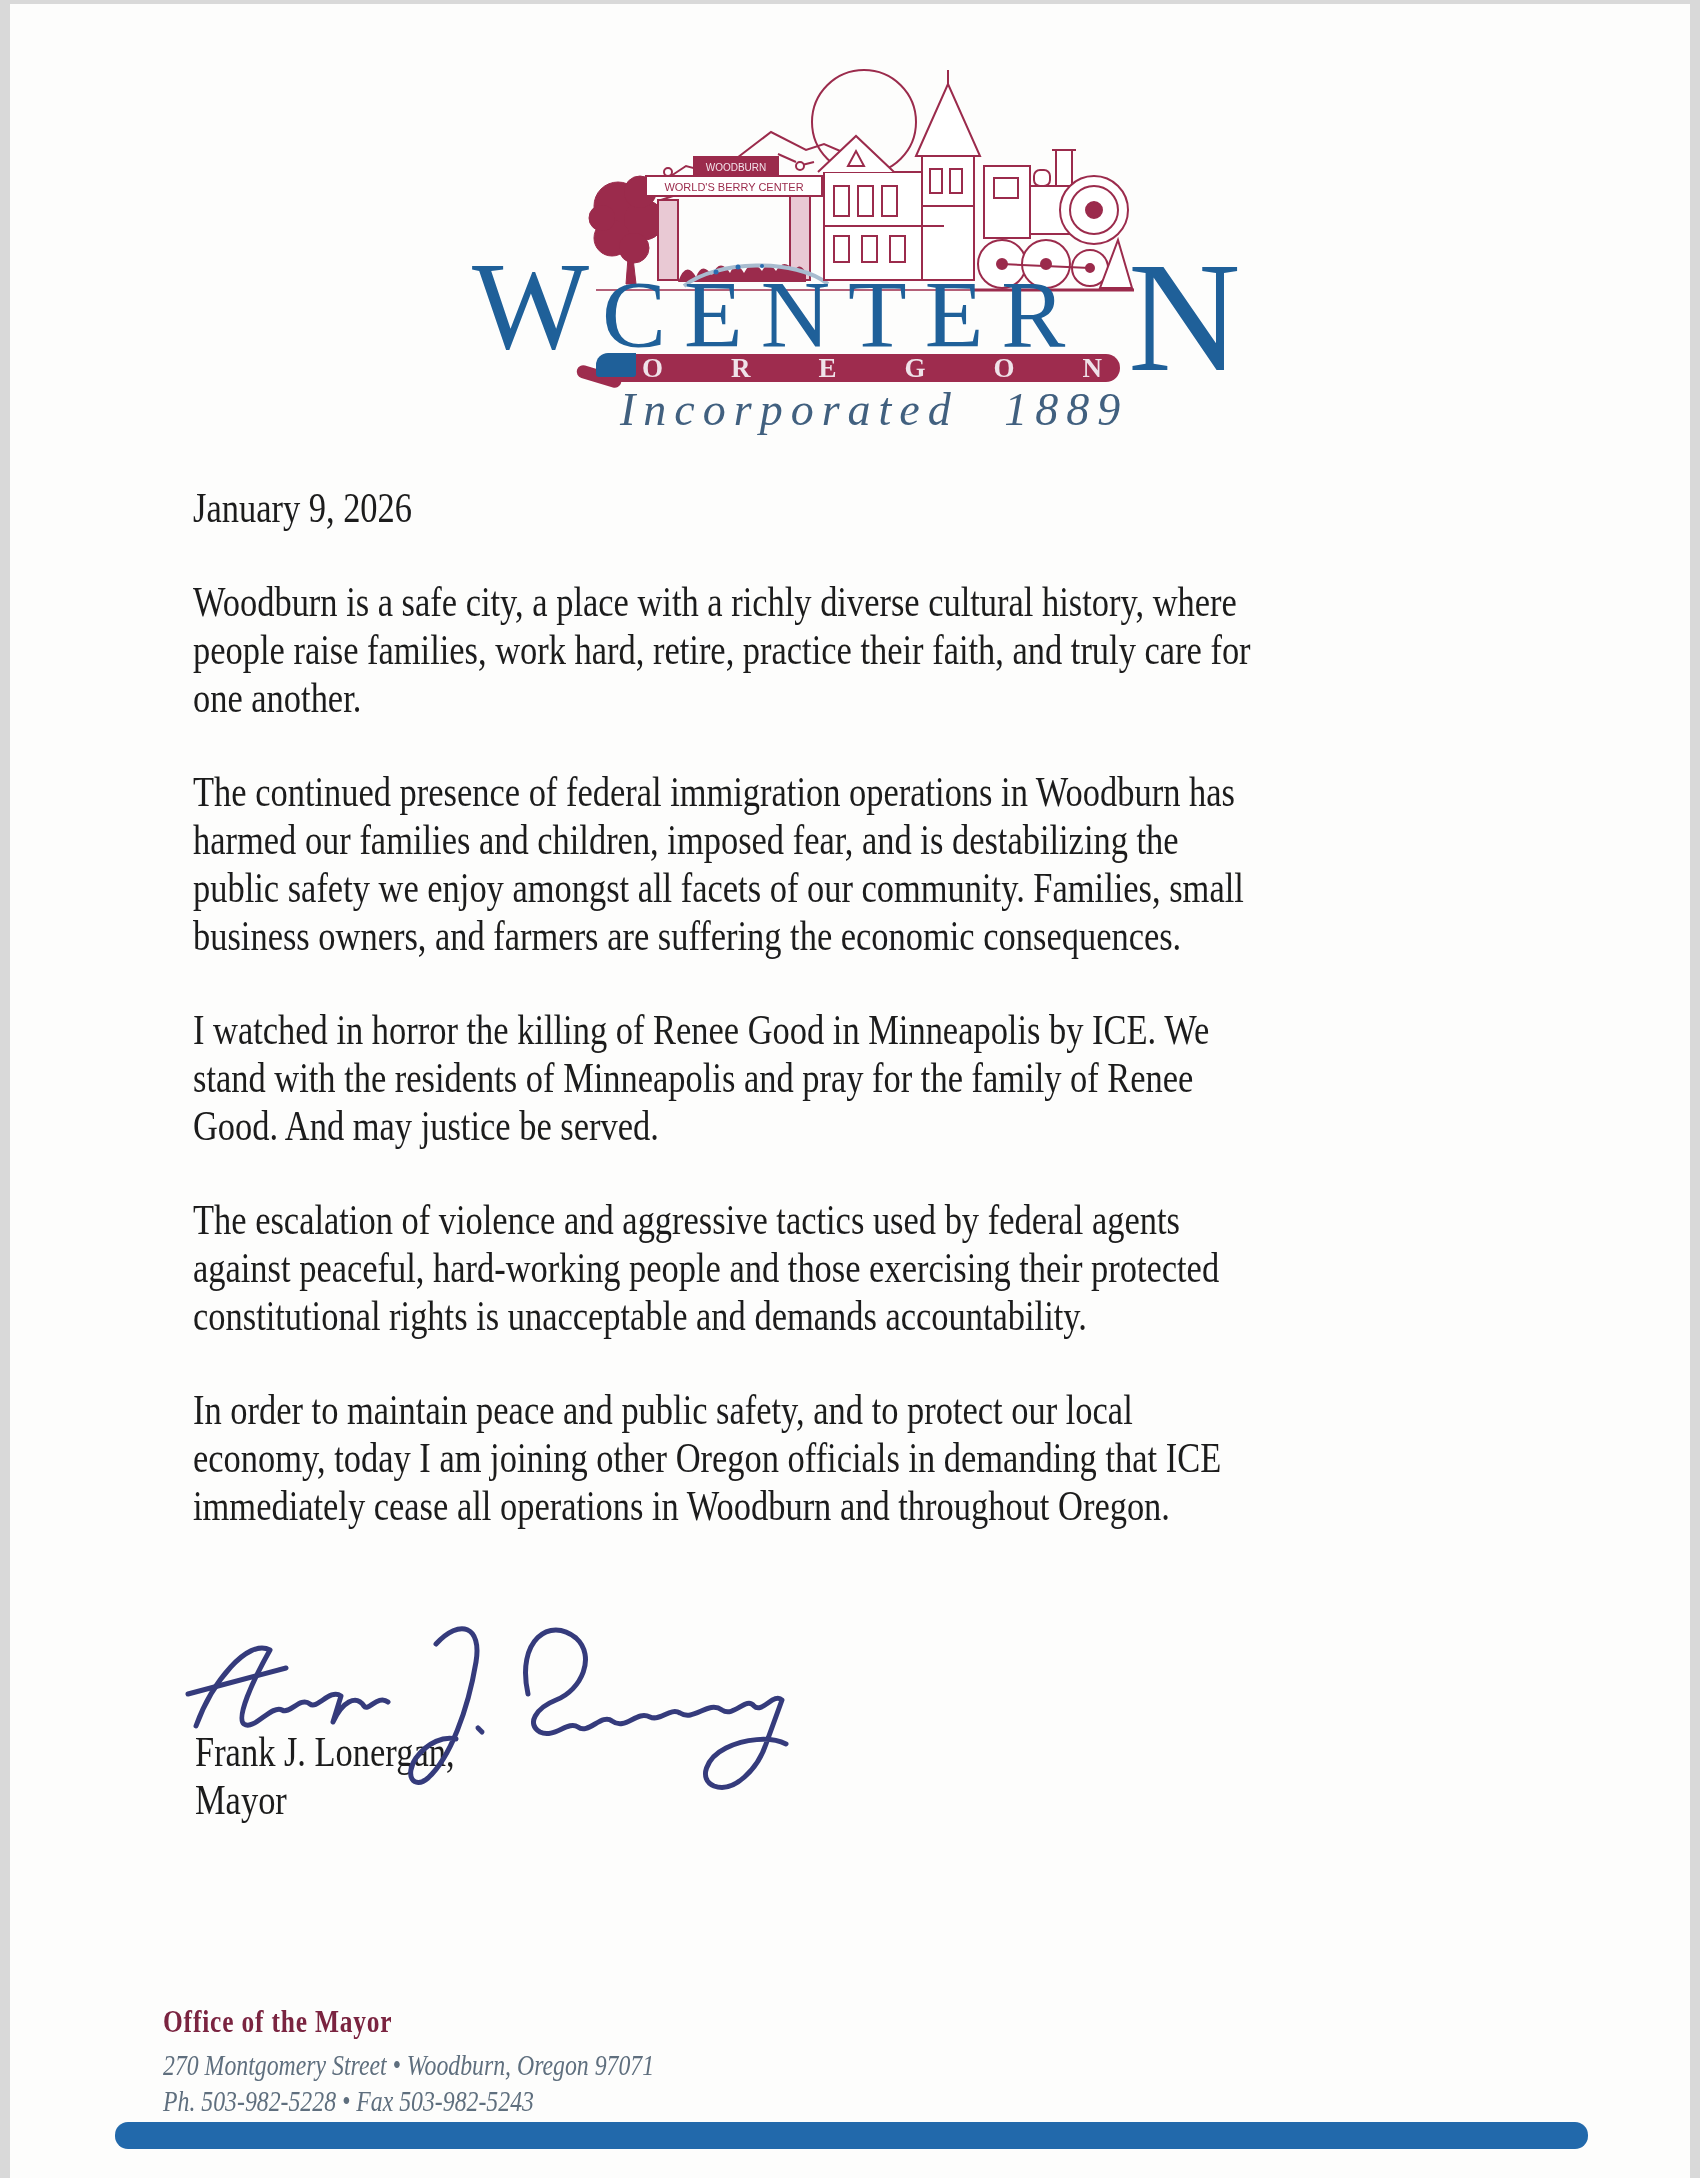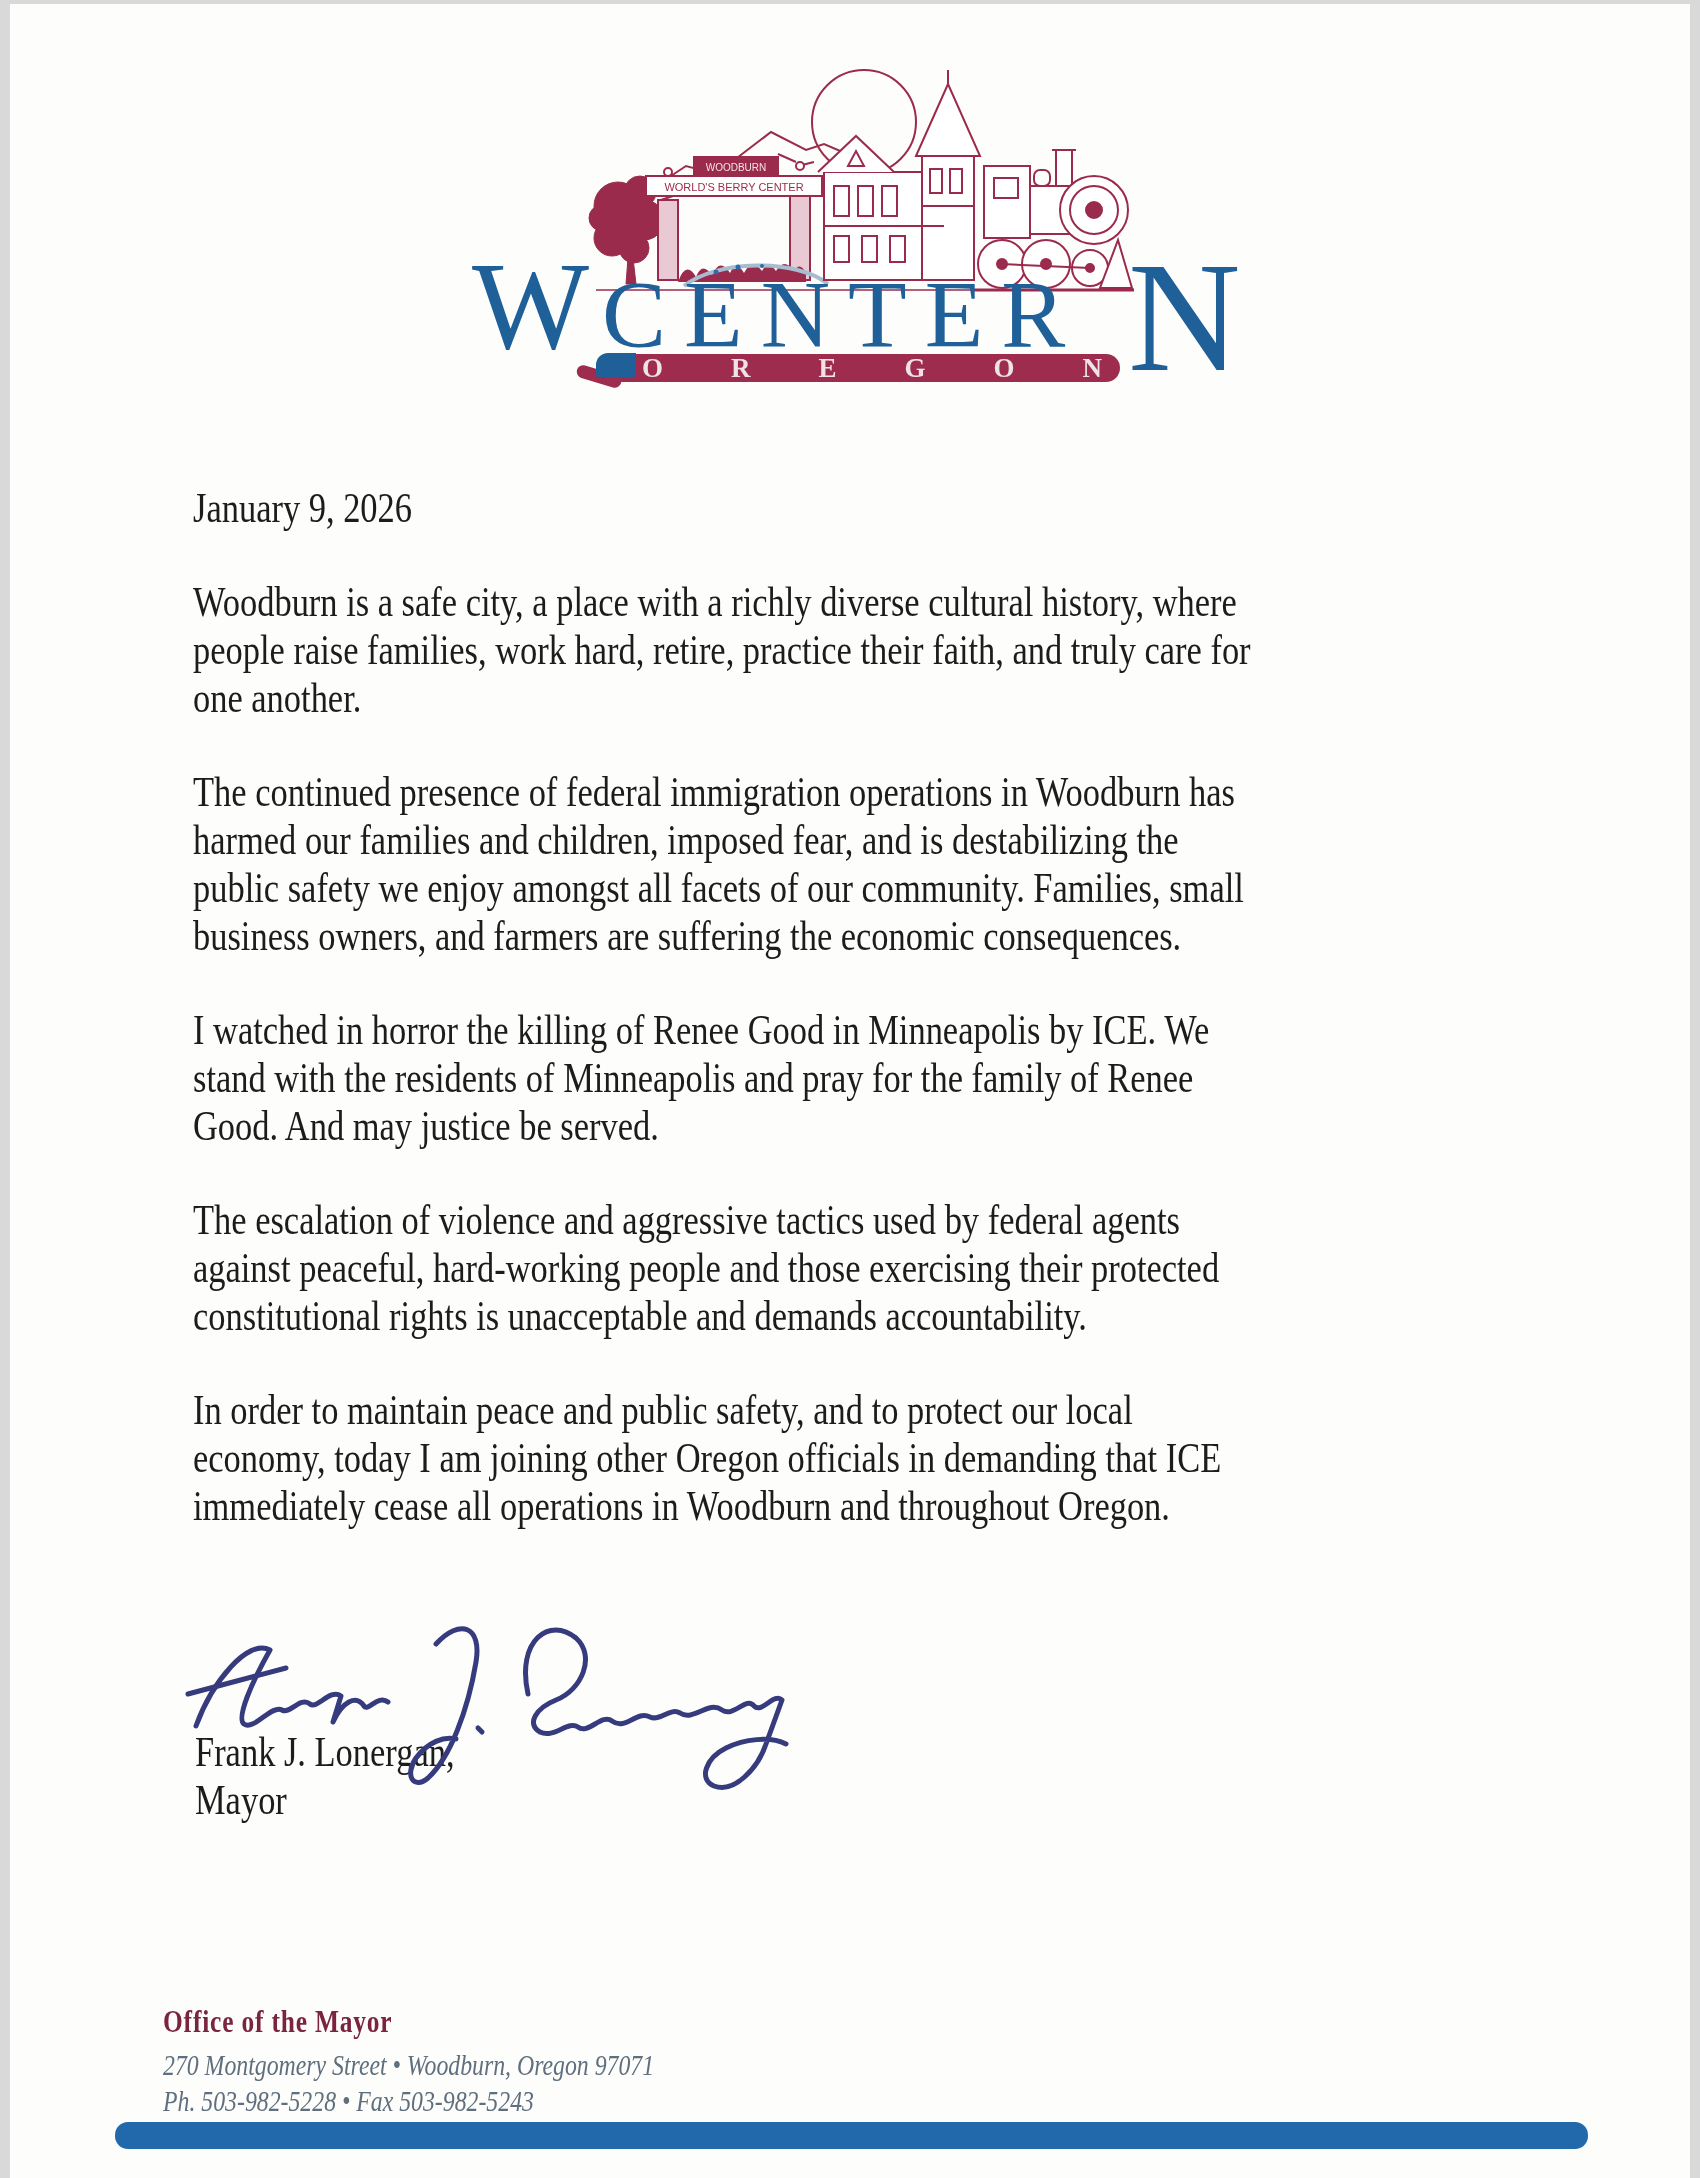--- a/index.html
+++ b/index.html
@@ -160,20 +160,21 @@
   <span class="wordmark-letter wm-first">W</span>
   <span class="wordmark-letter wm-middle">CENTER</span>
   <span class="wordmark-letter wm-last">N</span>
 
   <div class="banner-tail"></div>
   <div class="oregon-banner">
     <span class="oregon-text">OREGON</span>
   </div>
   <div class="banner-tip"></div>
 
+  <div class="tagline">Incorporated 1889</div>
 
   <div class="letter-body">
     <div class="letter-date">January 9, 2026</div>
     <p>Woodburn is a safe city, a place with a richly diverse cultural history, where
 people raise families, work hard, retire, practice their faith, and truly care for
 one another.</p>
     <p>The continued presence of federal immigration operations in Woodburn has
 harmed our families and children, imposed fear, and is destabilizing the
 public safety we enjoy amongst all facets of our community. Families, small
 business owners, and farmers are suffering the economic consequences.</p>

